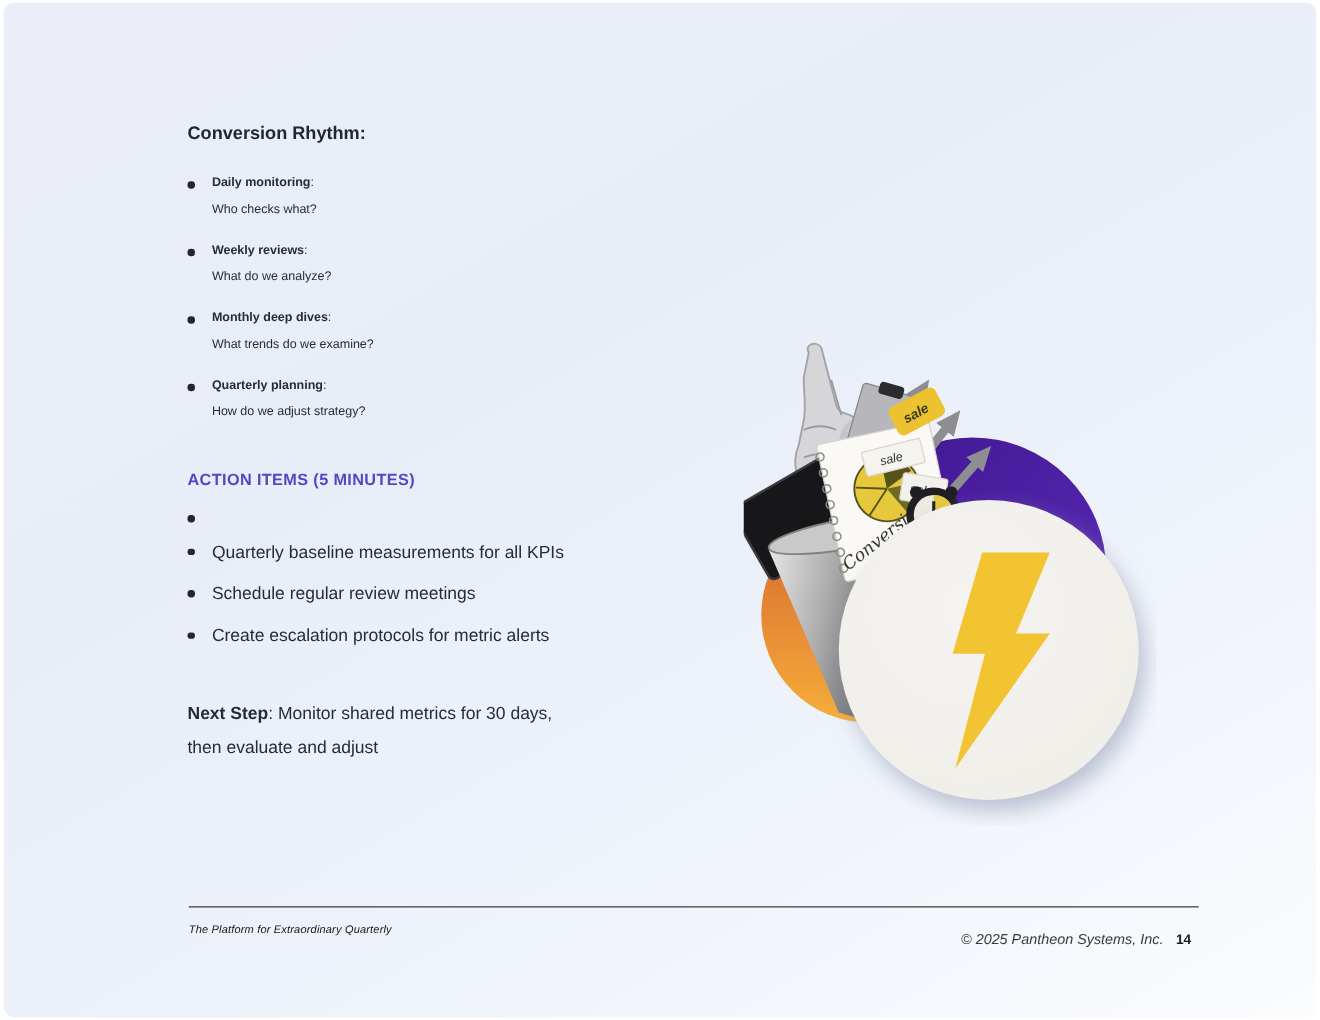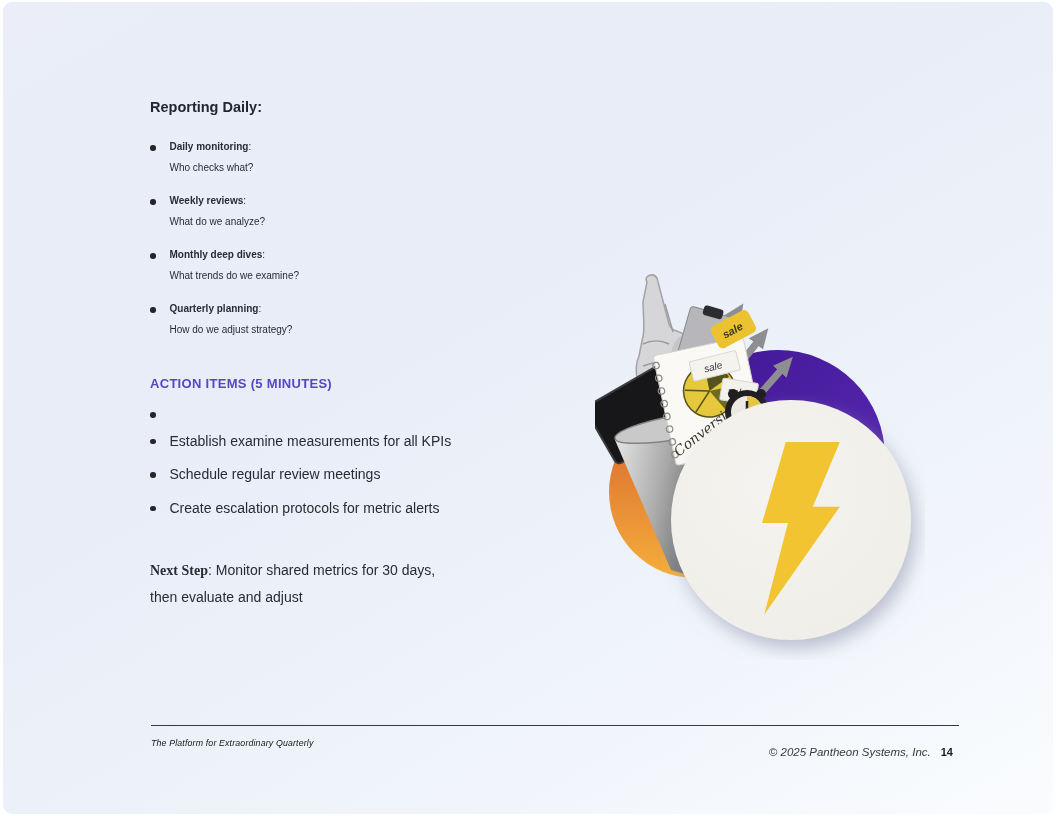--- a/index.html
+++ b/index.html
@@ -21,41 +21,41 @@
   .itext { font-size:10px; line-height:20.5px; }
   .ilabel { font-weight:bold; }
   .iq { display:block; font-weight:normal;text-align:center; }
   .action-h {
     margin:36px 0 13px 0; font-size:13px; font-weight:bold;
     letter-spacing:0.3px; color:#5347c6;
   }
   .aitem { display:flex; gap:14px; margin-bottom:13px; font-size:14px; line-height:20.5px; }
   .atext { white-space:pre-line; }
   .next { margin-top:39px; font-size:14px; line-height:27px; }
-  .next-label { font-weight:bold;font-family:Liberation Serif, serif; }
+  .next-label { font-weight:bold; }
   
   .footer-line { position:absolute; left:148px; top:723px; width:808px; border-top:1px solid #3a3a3a; }
   .logo { position:absolute; left:148px; top:735px; color:#0c0c0c; }
   .logo-row { line-height:1; }
   .logo-text { font-size:27px; font-weight:bold; letter-spacing:1.2px; }
   .logo-mark { font-size:9px; vertical-align:13px; margin-left:1px; }
   .tagline { font-size:8.8px; font-style:italic; letter-spacing:0.15px; margin-top:1px; color:#141414; }
   .copyright { position:absolute; right:100px; top:744px; display:flex; align-items:flex-end; gap:10px;
                font-size:11.5px; font-style:italic; color:#3a3a3a; }
   .pageno { font-style:normal; font-weight:bold; font-size:11px; color:#1d1d1d; }
   
   .collage { position:absolute; left:592px; top:258px; width:330px; height:400px; }
 </style>
 </head>
 <body>
 
 <div class="slide">
 
   <div class="content">
-    <h3 class="h-rhythm">Reporting Daily:</h3>
+    <h3 class="h-rhythm">Conversion Rhythm:</h3>
 
     <ul class="blist">
       <li class="item">
         <span class="dot"></span>
         <span class="itext"><span class="ilabel">Daily monitoring</span><span>:</span><span class="iq">Who checks what?</span></span>
       </li>
       <li class="item">
         <span class="dot"></span>
         <span class="itext"><span class="ilabel">Weekly reviews</span><span>:</span><span class="iq">What do we analyze?</span></span>
       </li>
@@ -70,21 +70,21 @@
     </ul>
 
     <h4 class="action-h">ACTION ITEMS (5 MINUTES)</h4>
 
     <ul class="blist">
       <li class="aitem">
         <span class="dot"></span>
       </li>
       <li class="aitem">
         <span class="dot"></span>
-        <span class="atext">Establish examine measurements for all KPIs</span>
+        <span class="atext">Quarterly baseline measurements for all KPIs</span>
       </li>
       <li class="aitem">
         <span class="dot"></span>
         <span class="atext">Schedule regular review meetings</span>
       </li>
       <li class="aitem">
         <span class="dot"></span>
         <span class="atext">Create escalation protocols for metric alerts</span>
       </li>
     </ul>

